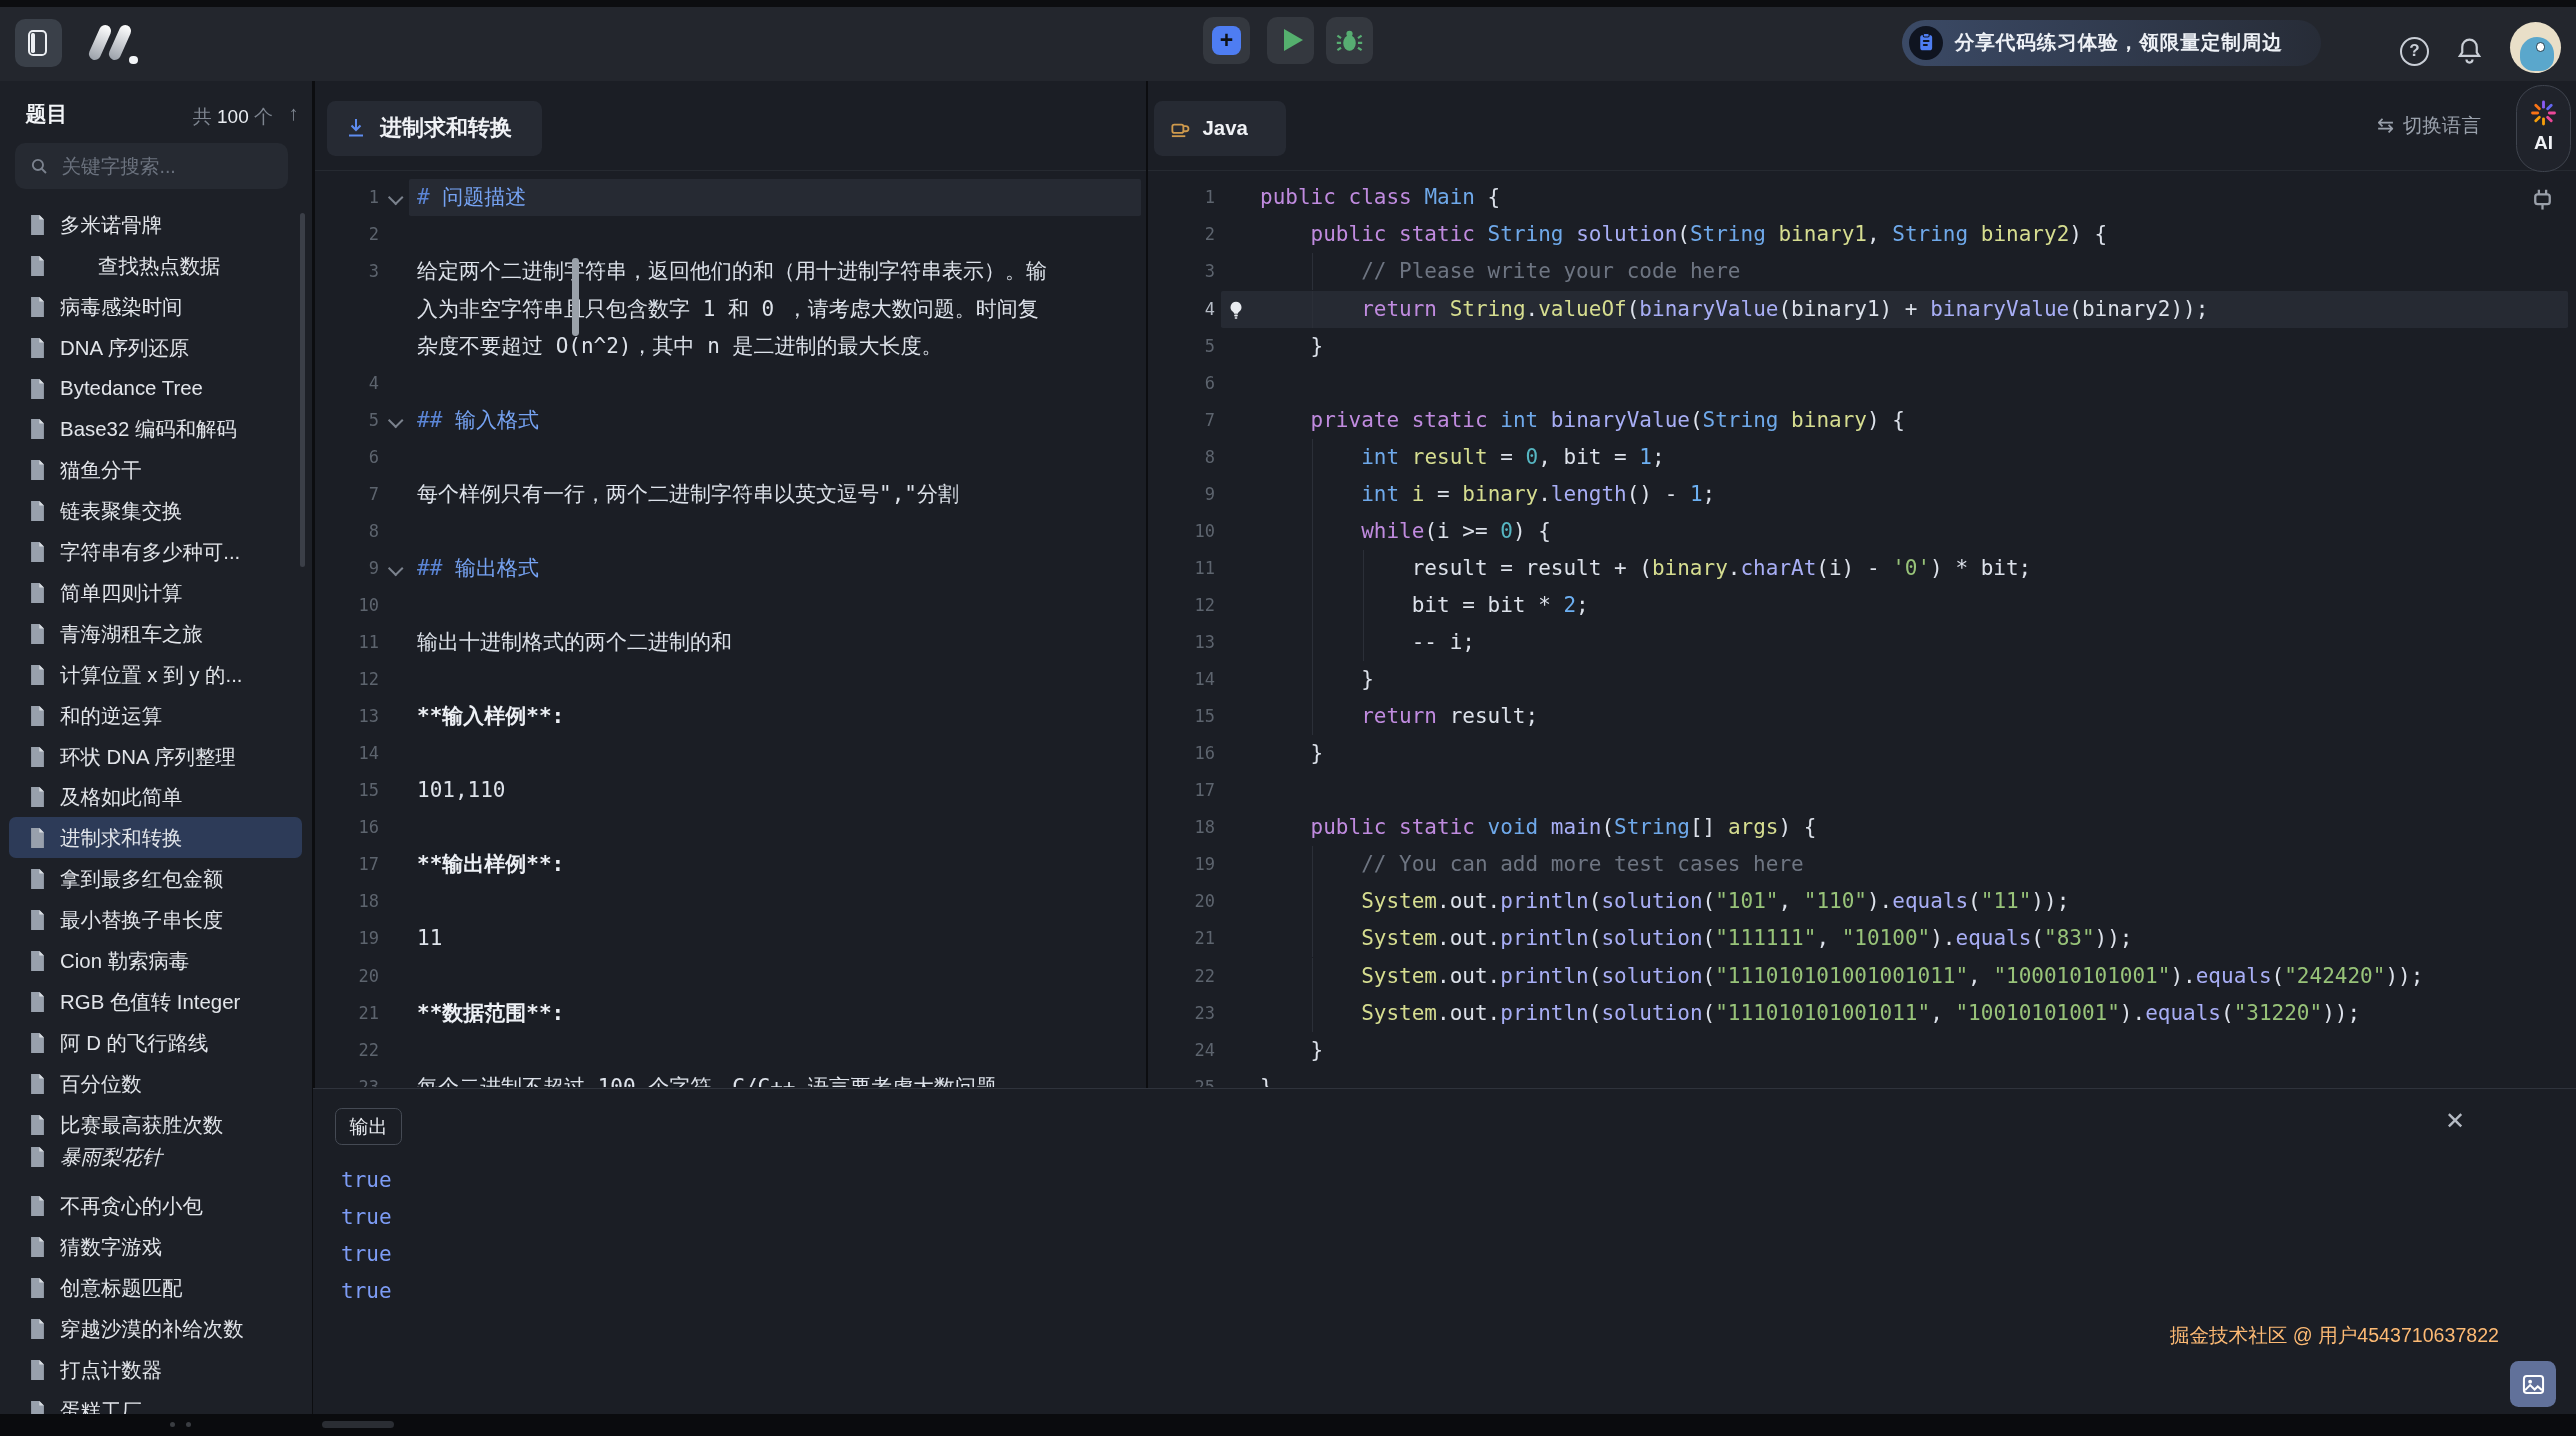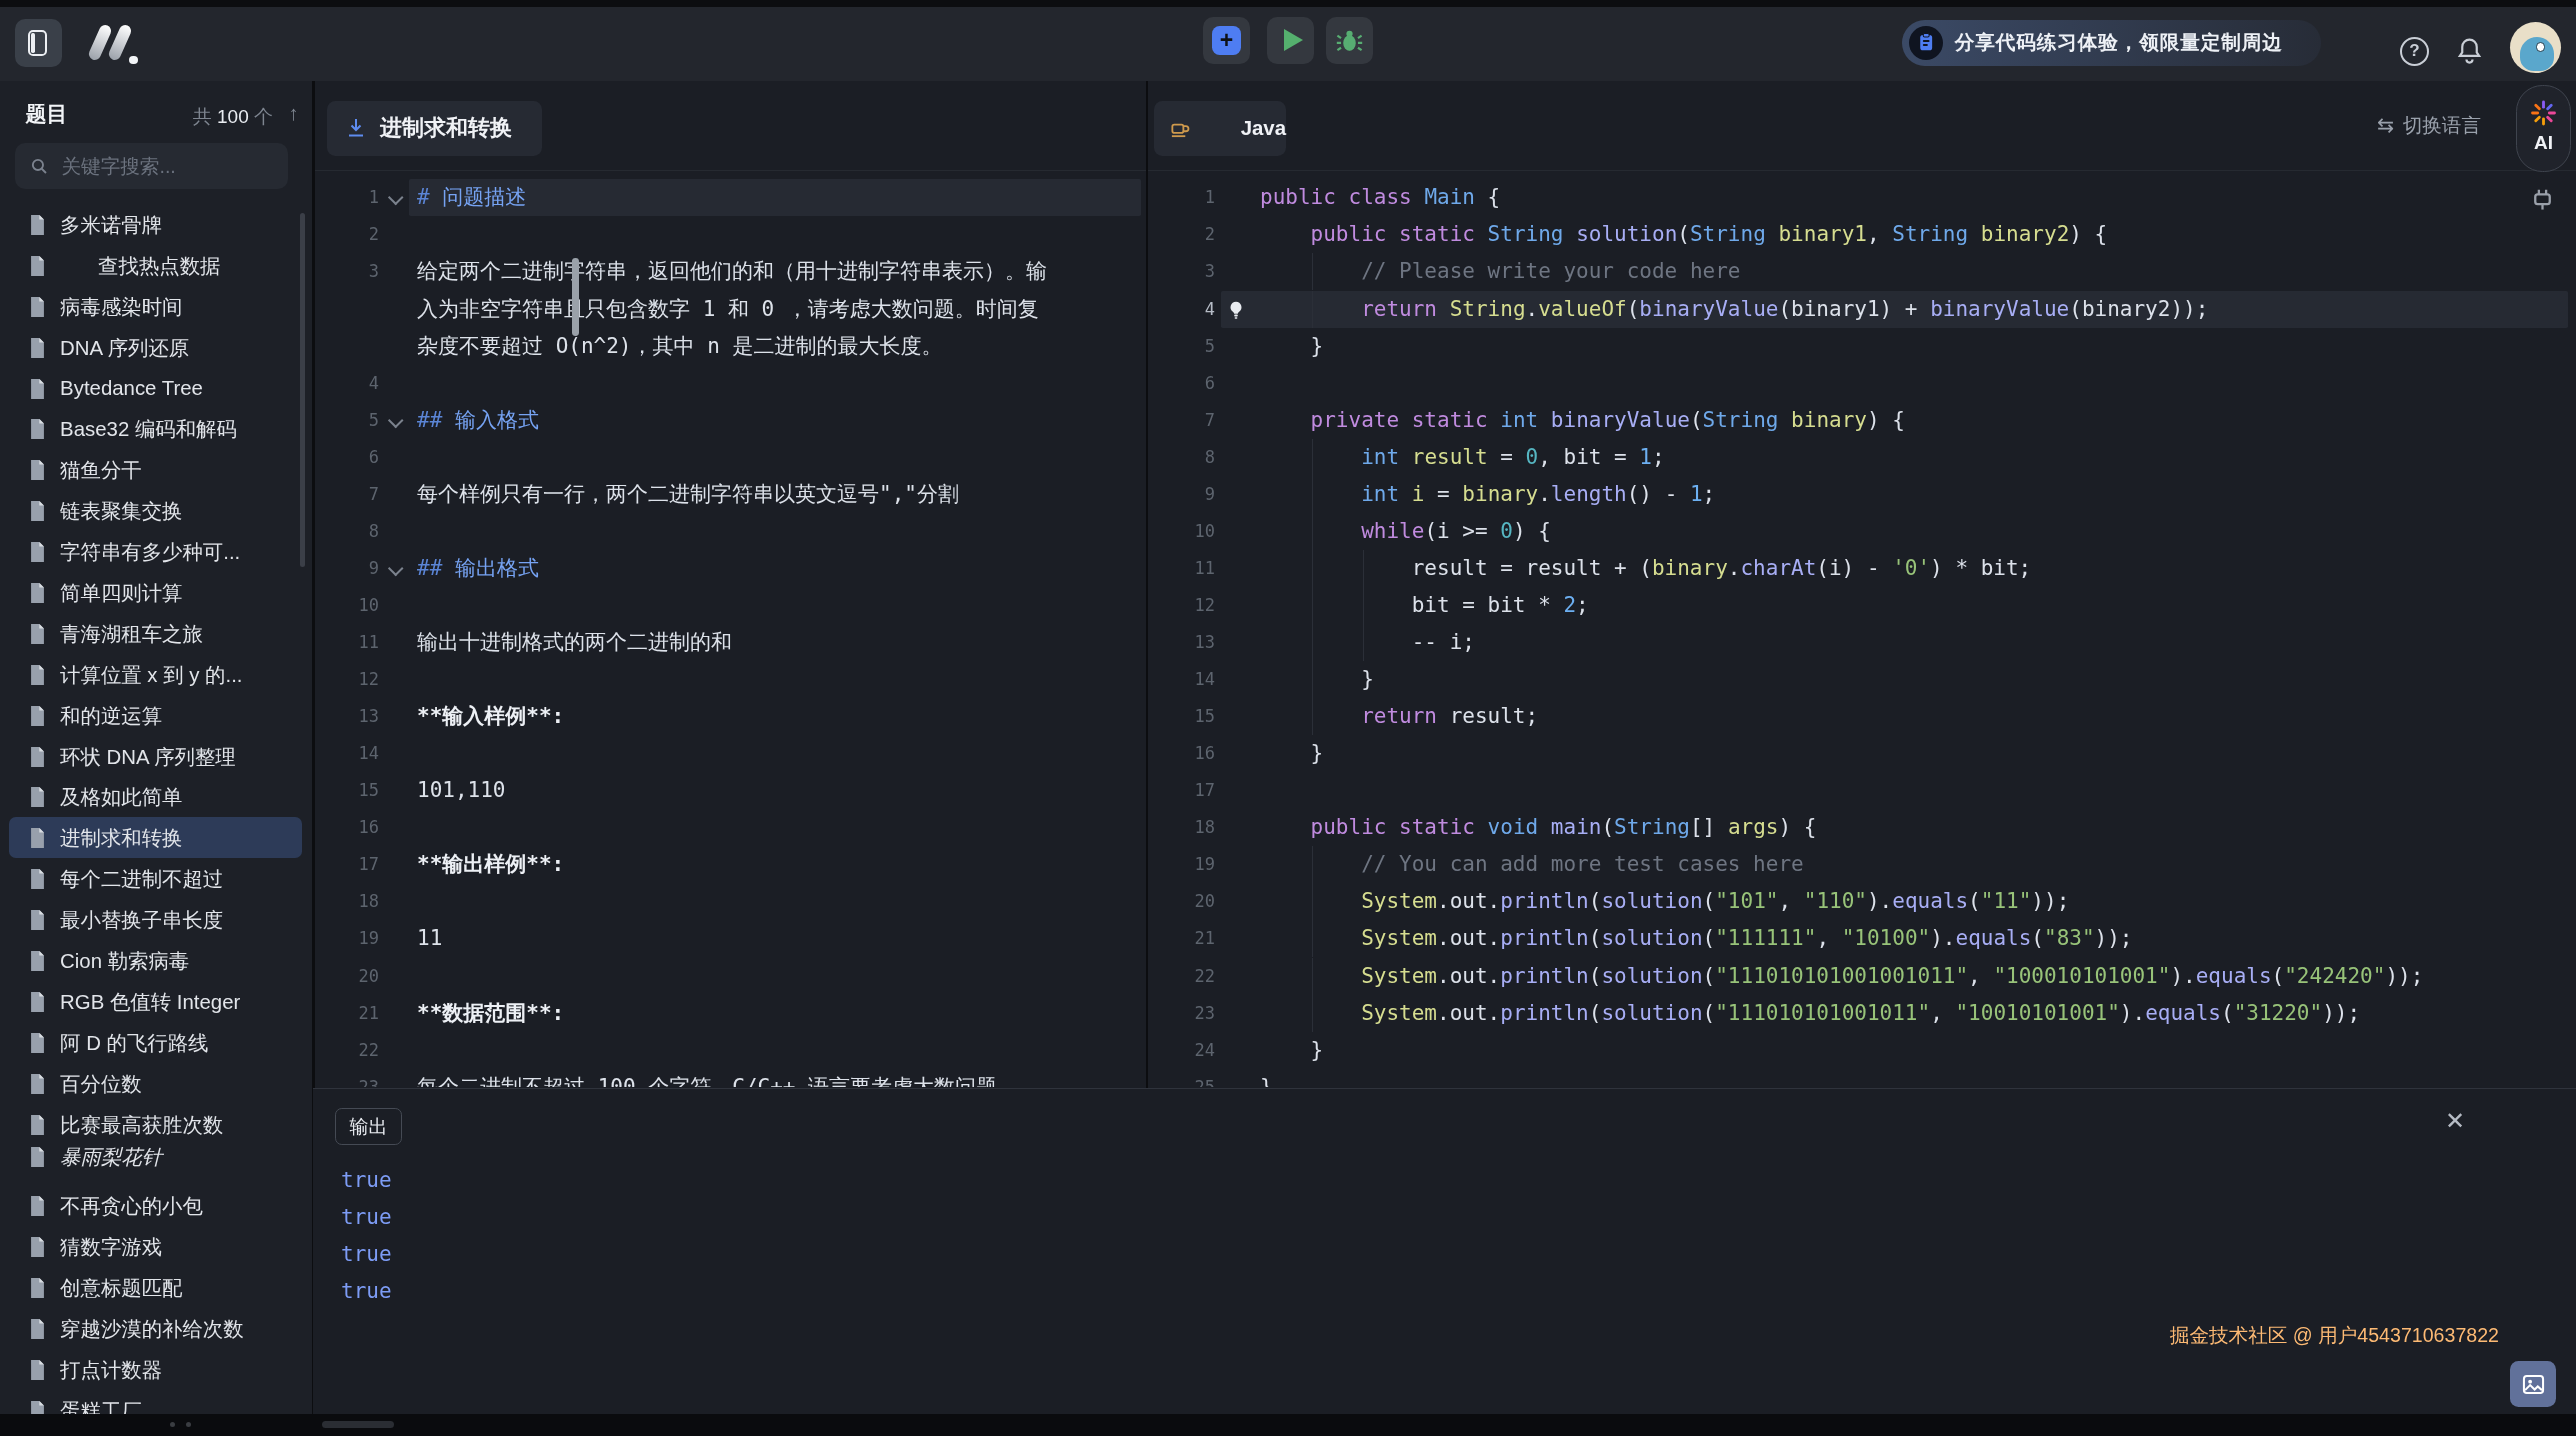--- a/index.html
+++ b/index.html
@@ -51,21 +51,21 @@
   .sb-scroll{position:absolute;left:300px;top:132px;width:5.1px;height:354px;border-radius:2.6px;background:#3b3f48;}
   
   .panel{position:absolute;top:81px;background:#1b1e25;}
   .desc-panel{left:315px;width:831px;height:1333px;}
   .code-panel{left:1148px;width:1428px;height:1333px;}
   .panel-head{position:absolute;left:0;top:0;right:0;height:89px;border-bottom:0.9px solid #262a31;}
   .tab{position:absolute;top:19.6px;height:55px;background:#262a33;border-radius:8.5px;display:flex;align-items:center;}
   .desc-tab{left:12px;width:215px;}
   .desc-tab .tico{margin-left:17px;display:flex;}
   .desc-tab .ttl{margin-left:12px;font-size:22px;font-weight:bold;color:#f0f2f6;}
-  .java-tab{left:6px;width:132px;justify-content:space-between;}
+  .java-tab{left:6px;width:132px;}
   .java-tab .tico{margin-left:15.3px;display:flex;}
   .java-tab .ttl{margin-left:10.2px;font-size:20.4px;font-weight:bold;color:#f0f2f6;}
   .switch-lang{position:absolute;right:95px;top:31px;font-size:19.6px;color:#9aa1ac;}
   .switch-lang .arr{font-size:20.4px;margin-right:8.5px;}
   .mini-dash{position:absolute;right:13.6px;top:34px;width:19px;height:4.3px;border-radius:1.7px;background:#596069;}
   .ebody{position:absolute;left:0;top:89px;right:0;height:917px;overflow:hidden;}
   .row{position:absolute;left:0;right:0;height:37px;line-height:37px;white-space:pre;}
   .hl{position:absolute;top:0;bottom:0;background:#262a33;border-radius:1.7px;}
   .gnum{position:absolute;top:0;width:64px;text-align:right;font-size:17px;color:#5d646e;
         font-family:"DejaVu Sans Mono",monospace;}
@@ -314,21 +314,21 @@
           </span>
           <span class="lbl">进制求和转换</span>
         </div>
         <div class="sb-item" style="top: 654px;">
           <span class="fic">
             <svg width="19" height="22" viewBox="0 0 20 24">
               <path d="M3 1h9l5 5v17H3z" fill="#98a0ac"></path>
               <path d="M12 1l5 5h-5z" fill="#d9dde2"></path>
             </svg>
           </span>
-          <span class="lbl">每个二进制不超过</span>
+          <span class="lbl">拿到最多红包金额</span>
         </div>
         <div class="sb-item" style="top: 695px;">
           <span class="fic">
             <svg width="19" height="22" viewBox="0 0 20 24">
               <path d="M3 1h9l5 5v17H3z" fill="#98a0ac"></path>
               <path d="M12 1l5 5h-5z" fill="#d9dde2"></path>
             </svg>
           </span>
           <span class="lbl">最小替换子串长度</span>
         </div>

